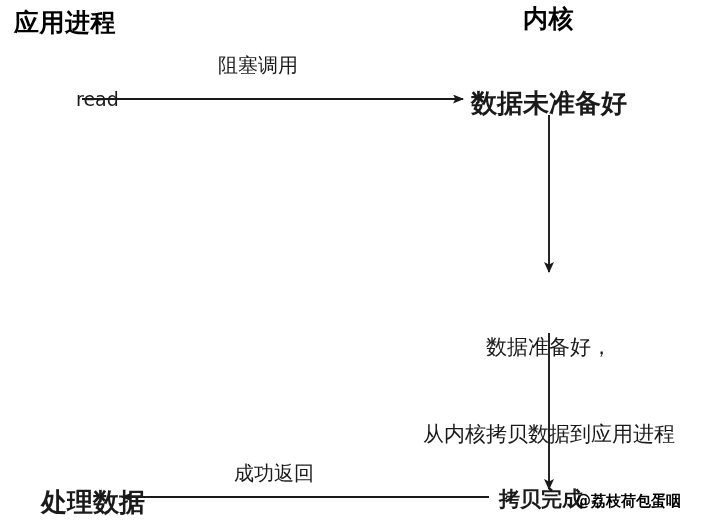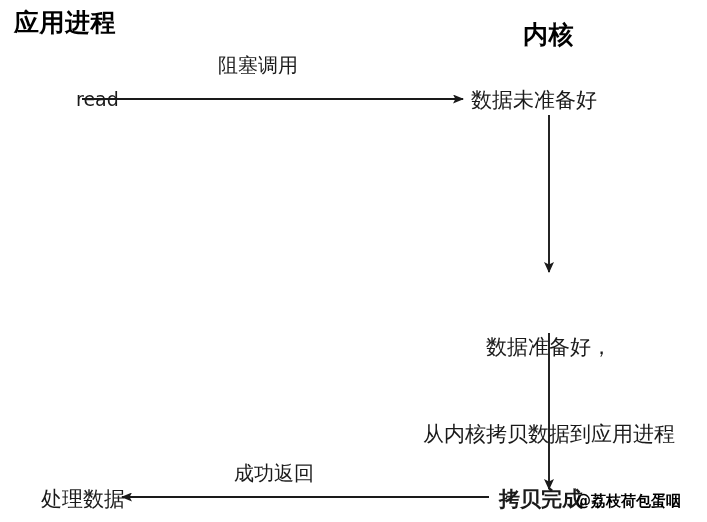--- a/index.html
+++ b/index.html
@@ -24,22 +24,22 @@
     line-height: 1.18;
     color: #1a1a1a;
   }
   .col-title {
     font-size: 25px;
     font-weight: bold;
     letter-spacing: 0.5px;
     color: #000;
   }
   .node-regular {
-    font-size: 21px;
-    font-weight: normal;
+    font-size: 26px;
+    font-weight: bold;
   }
   .node-bold {
     font-size: 21px;
     font-weight: bold;
   }
   .edge-label {
     font-size: 20px;
     font-weight: normal;
   }
   .mono-label {
@@ -100,21 +100,21 @@
       <line x1="549" y1="333" x2="549" y2="489" stroke="#1a1a1a" stroke-width="1.9" marker-end="url(#ah-down)"></line>
     </g>
 
     <g>
       <line x1="489" y1="497" x2="122" y2="497" stroke="#1a1a1a" stroke-width="1.9" marker-end="url(#ah-left)"></line>
     </g>
   </svg>
 
   <div class="lbl col-title" style="left:14px; top:8px;">应用进程</div>
 
-  <div class="lbl col-title" style="left:523px; top:20px;">内核</div>
+  <div class="lbl col-title" style="left:523px; top:4px;">内核</div>
 
   <div class="lbl mono-label" style="left:32px; top:88px;">read</div>
 
   <div class="lbl edge-label" style="left:218px; top:54px;">阻塞调用</div>
 
   <div class="lbl node-regular" style="left:471px; top:88px;">数据未准备好</div>
 
   <div class="lbl edge-label" style="left:234px; top:462px;">成功返回</div>
 
   <div class="lbl multiline" style="left:399px; top:275px; width:300px;">

